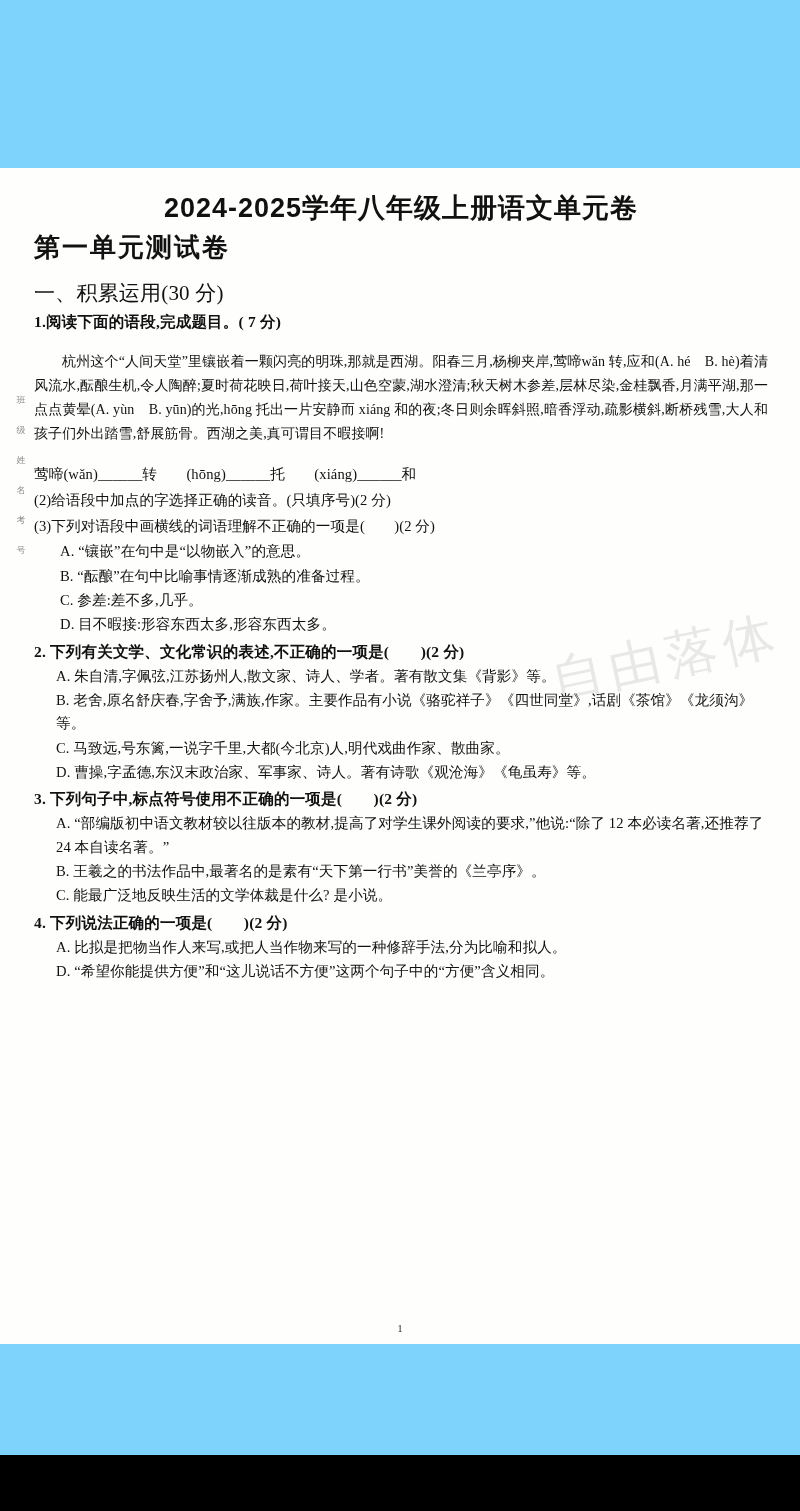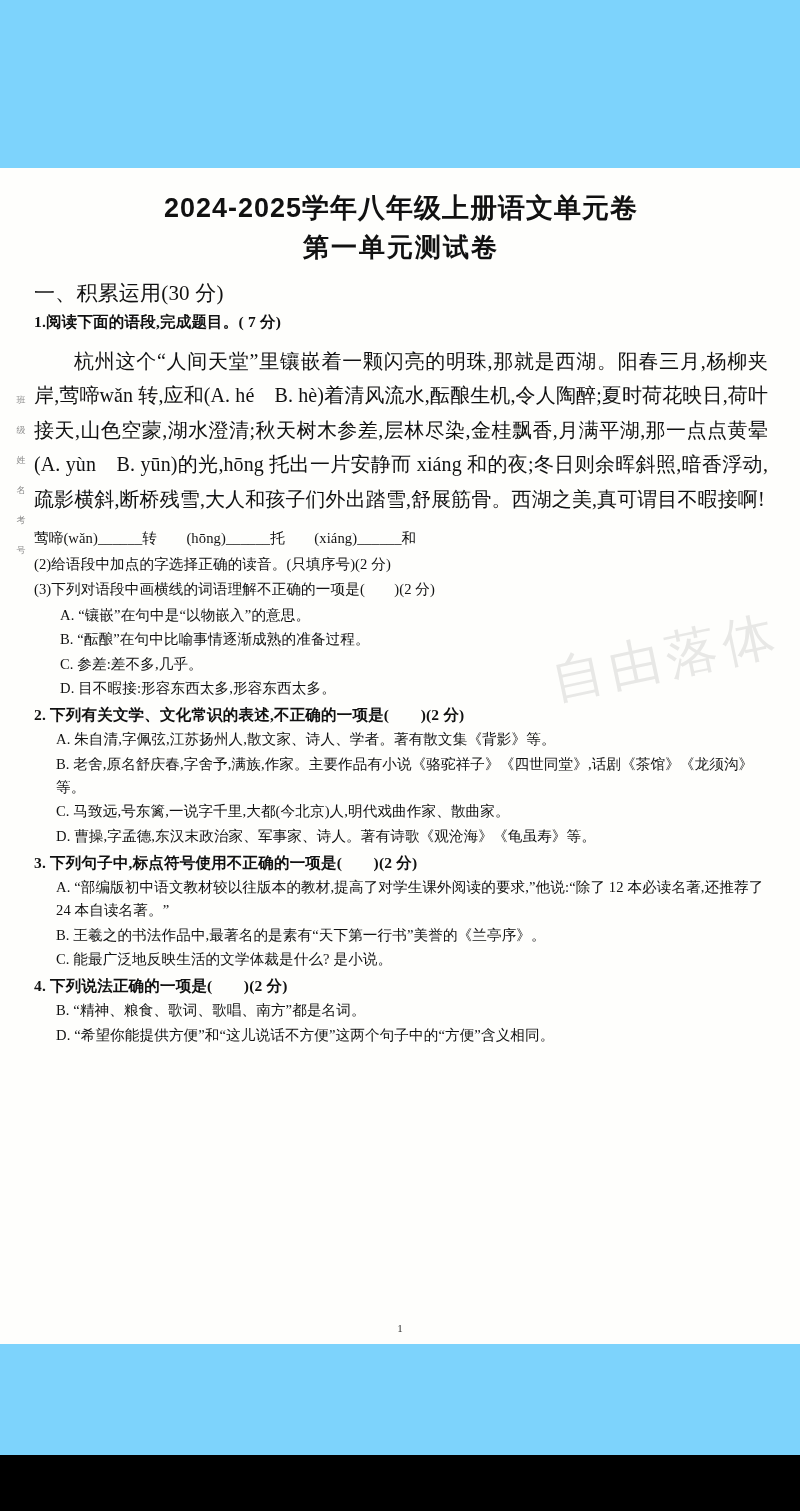--- a/index.html
+++ b/index.html
@@ -63,44 +63,43 @@
   }
   .title1 {
     text-align: center;
     font-size: 27px;
     font-weight: bold;
     letter-spacing: 1px;
     margin: 6px 0 2px 0;
     font-family: "Liberation Sans", sans-serif;
   }
   .title2 {
-    text-align: center;
     font-size: 26px;
     font-weight: bold;
     letter-spacing: 2px;
     margin: 4px 0 14px 0;
     font-family: "Liberation Sans", sans-serif;
   }
   .sec-head {
     font-size: 21px;
     font-weight: normal;
     margin: 6px 0 3px 0;
     letter-spacing: 0.2px;
   }
   .q-head {
     font-size: 15.5px;
     font-weight: bold;
     margin: 5px 0 2px 0;
     letter-spacing: 0.2px;
   }
   .para {
-    font-size: 20px;
+    font-size: 14px;
     line-height: 1.72;
     text-align: justify;
-    margin: 11px 0;
+    margin: 17px 0;
     letter-spacing: 0.1px;
   }
   .indent2 { text-indent: 2em; }
   .sub {
     font-size: 14.6px;
     line-height: 1.62;
     margin: 2px 0;
     letter-spacing: 0.1px;
   }
   .opt {
@@ -164,20 +163,20 @@
       <div class="opt">B. 老舍,原名舒庆春,字舍予,满族,作家。主要作品有小说《骆驼祥子》《四世同堂》,话剧《茶馆》《龙须沟》等。</div>
       <div class="opt">C. 马致远,号东篱,一说字千里,大都(今北京)人,明代戏曲作家、散曲家。</div>
       <div class="opt">D. 曹操,字孟德,东汉末政治家、军事家、诗人。著有诗歌《观沧海》《龟虽寿》等。</div>
 
       <div class="q-head">3. 下列句子中,标点符号使用不正确的一项是(　　)(2 分)</div>
       <div class="opt">A. “部编版初中语文教材较以往版本的教材,提高了对学生课外阅读的要求,”他说:“除了 12 本必读名著,还推荐了 24 本自读名著。”</div>
       <div class="opt">B. 王羲之的书法作品中,最著名的是素有“天下第一行书”美誉的《兰亭序》。</div>
       <div class="opt">C. 能最广泛地反映生活的文学体裁是什么? 是小说。</div>
 
       <div class="q-head">4. 下列说法正确的一项是(　　)(2 分)</div>
-      <div class="opt">B. “精神、粮食、歌词、歌唱、南方”都是名词。</div>
+      <div class="opt">A. 比拟是把物当作人来写,或把人当作物来写的一种修辞手法,分为比喻和拟人。</div>
       <div class="opt">D. “希望你能提供方便”和“这儿说话不方便”这两个句子中的“方便”含义相同。</div>
 
     </div>
 
     <div class="pagenum">1</div>
   </div>
 </div>
 
 </body></html>

